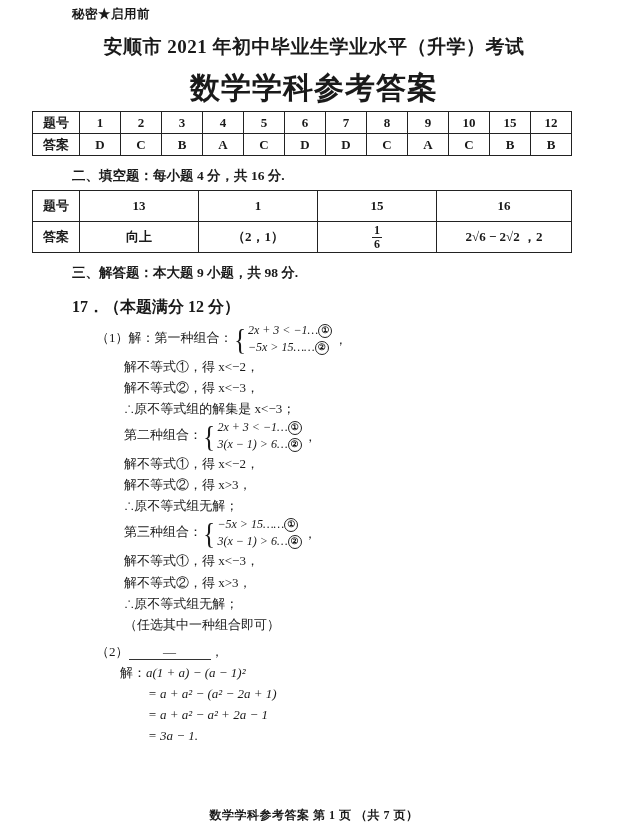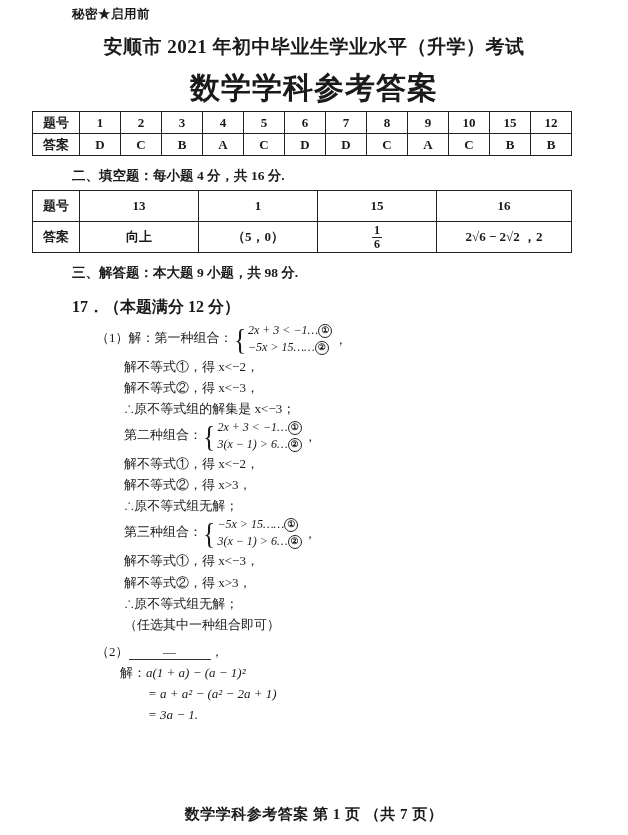--- a/index.html
+++ b/index.html
@@ -82,21 +82,21 @@
 
   .blank-line {
     display:inline-block; width:82px; border-bottom:1.1px solid #333;
     text-align:center; line-height:1.0; height:14px;
   }
 
   .math { font-size:13px; font-style:italic;text-align:right; }
 
   .footer {
     position:absolute; left:0; right:0; bottom:11px;
-    text-align:center; font-size:15px; font-weight:700; letter-spacing:.5px;
+    text-align:center; font-size:12px; font-weight:700; letter-spacing:.5px;
   }
 </style>
 </head>
 <body>
 
 <div class="page">
 
   <div class="secret">秘密★启用前</div>
 
   <h1 class="title">安顺市 2021 年初中毕业生学业水平（升学）考试</h1>
@@ -145,21 +145,21 @@
         <tr>
       <td class="hd">题号</td>
       <td class="c1">13</td>
       <td class="c2">1</td>
       <td class="c3">15</td>
       <td class="c4">16</td>
     </tr>
     <tr>
       <td class="hd">答案</td>
       <td class="c1">向上</td>
-      <td class="c2">（5，0）</td>
+      <td class="c2">（2，1）</td>
       <td class="c3">
         <span class="frac">
           <span class="num">1</span>
           <span class="den">6</span>
         </span>
       </td>
       <td class="c4">2√6 − 2√2 ，2</td>
     </tr>
   </tbody>
     </table>
@@ -220,20 +220,23 @@
       <span>（2）</span><span class="blank-line">—</span><span>，</span>
     </div>
 
     <div class="line ind3">
       <span>解：</span><span class="math">a(1 + a) − (a − 1)²</span>
     </div>
     <div class="line" style="padding-left:52px;">
       <span class="math">= a + a² − (a² − 2a + 1)</span>
     </div>
     <div class="line" style="padding-left:52px;">
+      <span class="math">= a + a² − a² + 2a − 1</span>
+    </div>
+    <div class="line" style="padding-left:52px;">
       <span class="math">= 3a − 1.</span>
     </div>
 
   </div>
 
   <div class="footer">数学学科参考答案    第 1 页  （共 7 页）</div>
 
 </div>
 
 </body></html>

